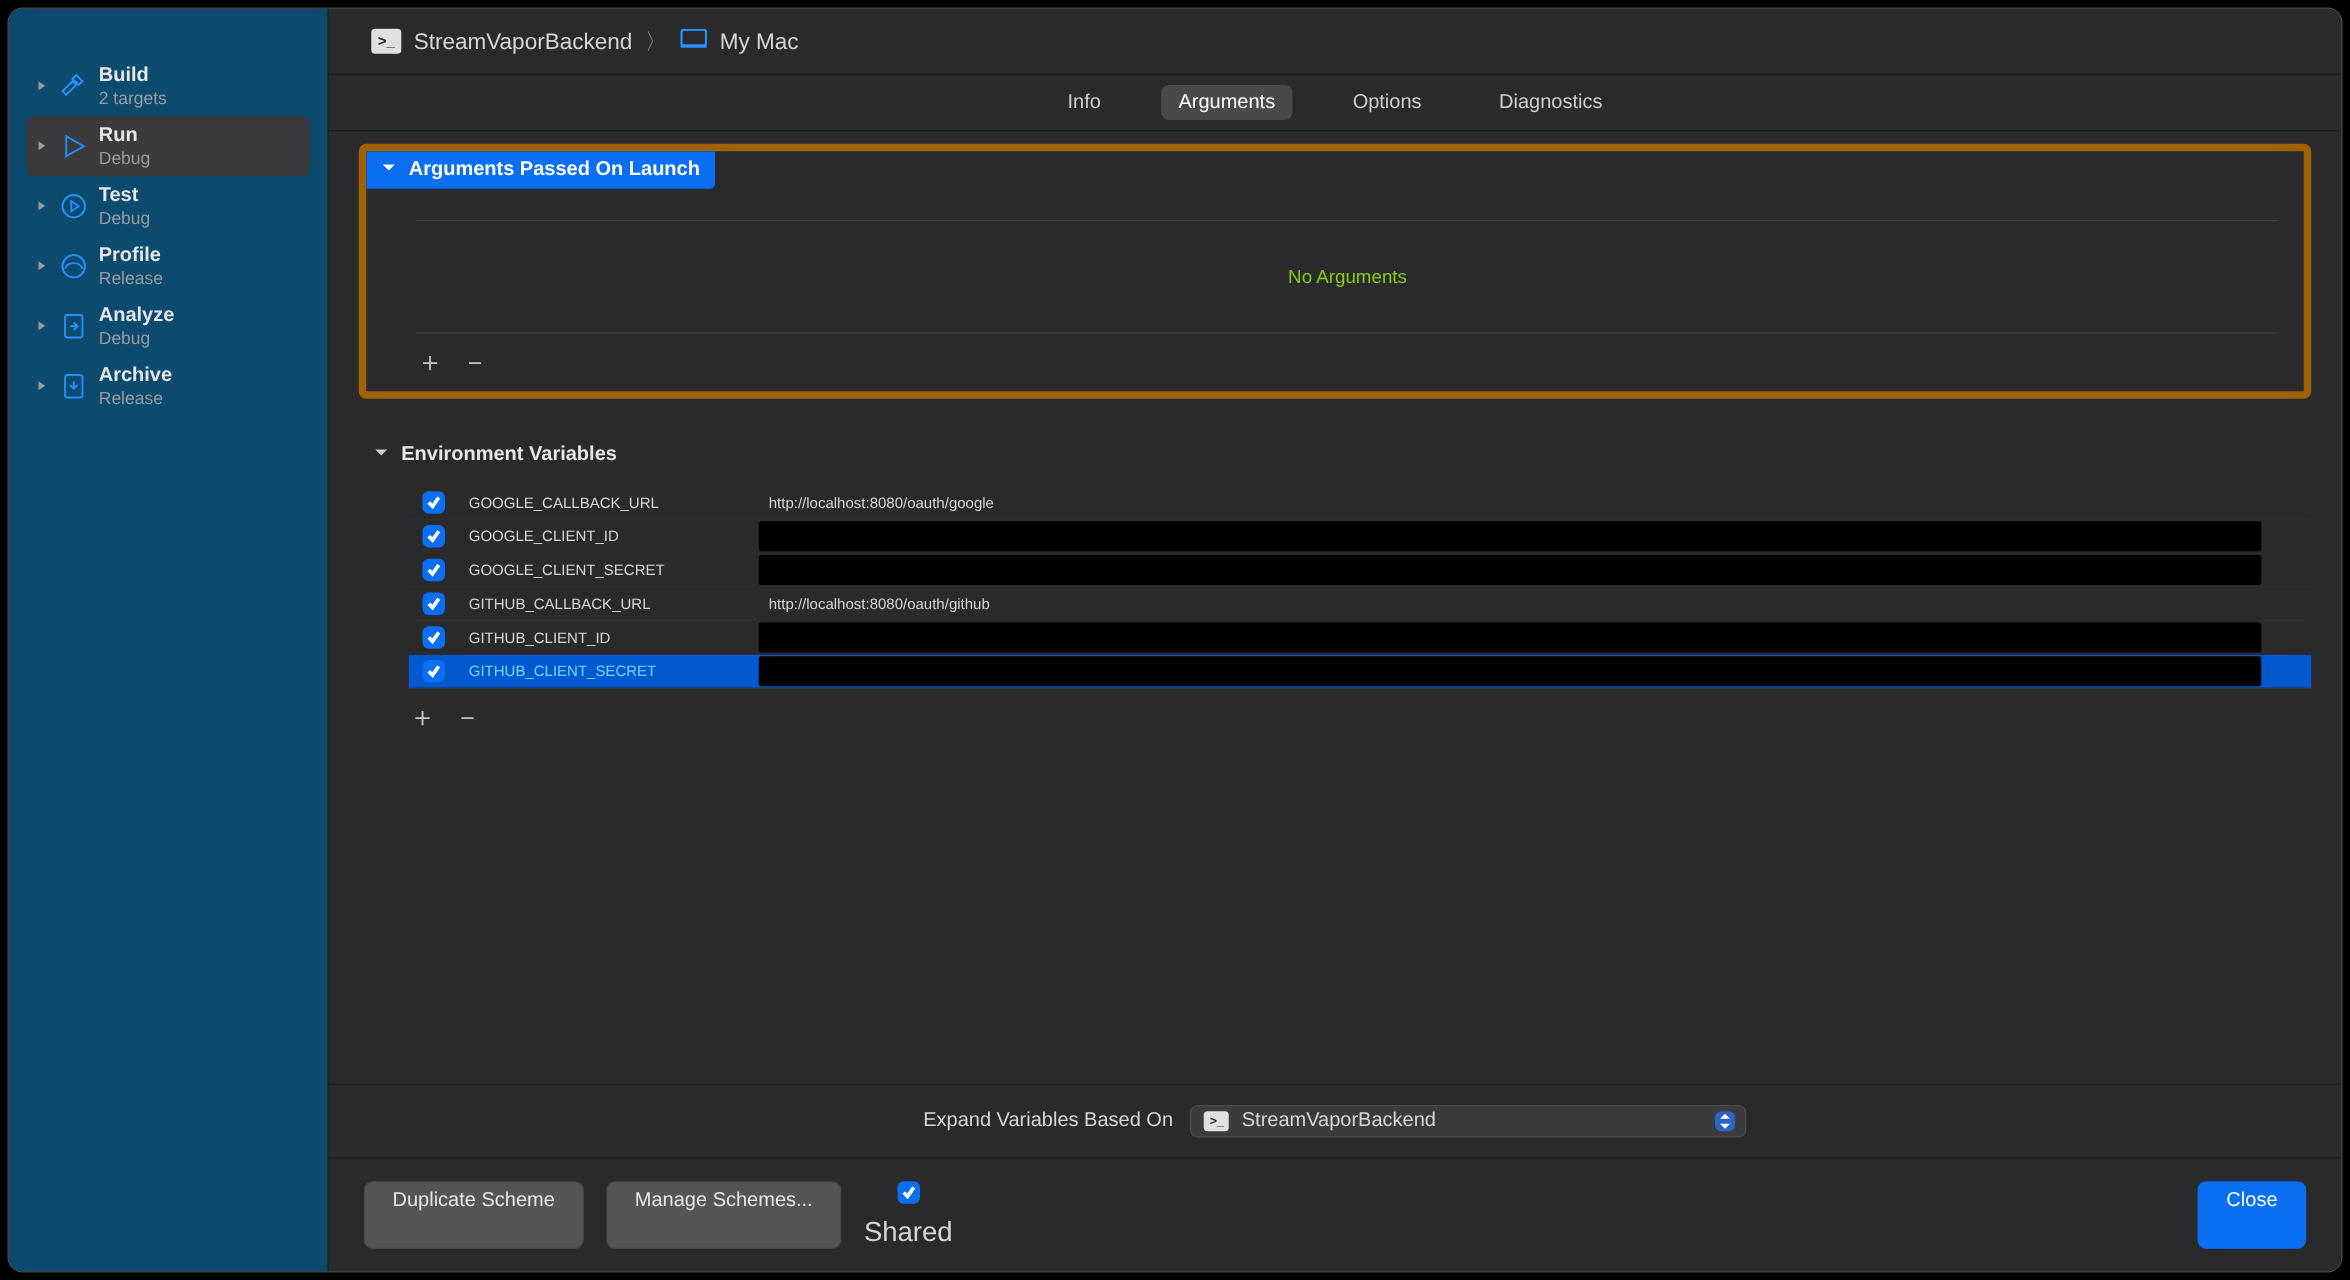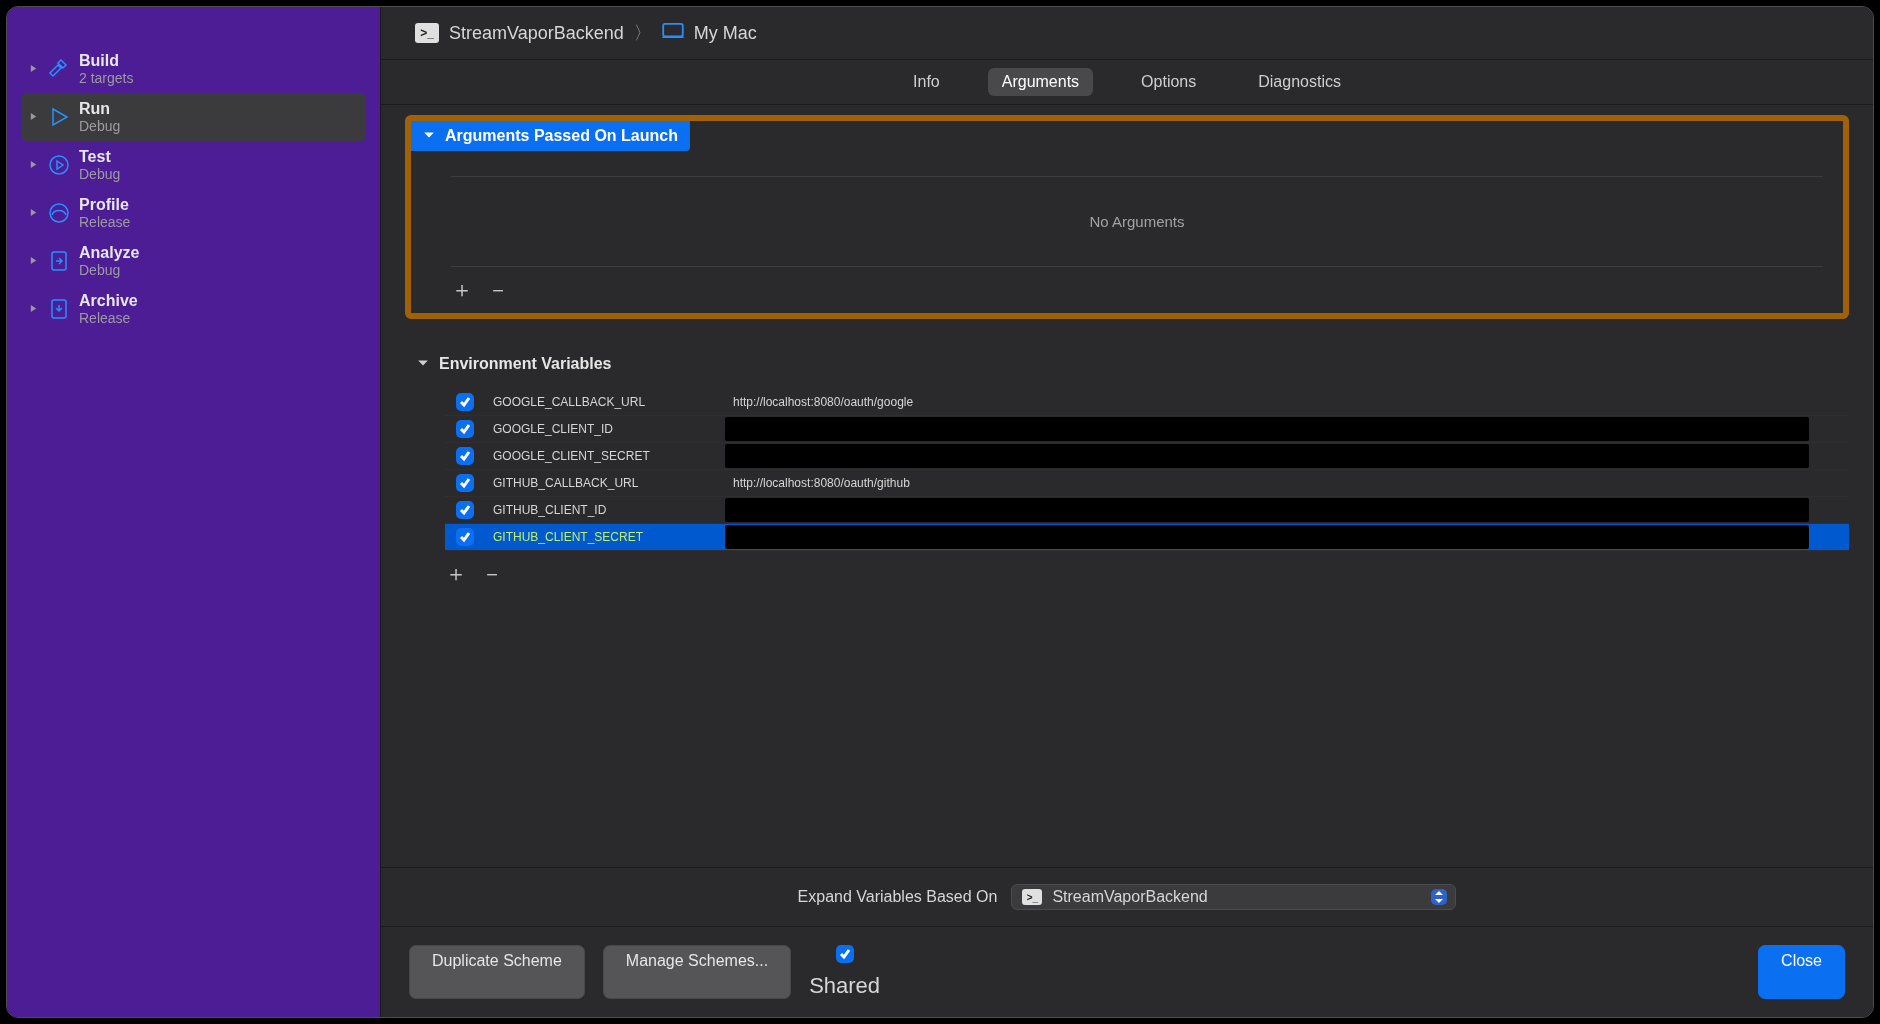--- a/index.html
+++ b/index.html
@@ -15,22 +15,22 @@
       position: absolute;
       top: 6px; left: 6px; right: 6px; bottom: 6px;
       background: #2a2a2c;
       border: 1px solid #4c4c4e;
       border-radius: 12px;
       display: flex;
       overflow: hidden;
     }
     
     .sidebar {
-      width: 374px;
-      background: #4c1d95;
+      width: 256px;
+      background: #0c4a6e;
       padding: 38px 14px 10px 14px;
       border-right: 1px solid #1a1a1b;
     }
     .scheme-row {
       display: flex;
       align-items: center;
       gap: 6px;
       border-radius: 6px;
       padding: 6px 6px;
     }
@@ -89,21 +89,21 @@
       color:#fff; font-weight:700; font-size:16px;
       padding:6px 12px;
       width:max-content;
       border-bottom-right-radius:4px;
     }
     .section-header.plain{ background:transparent; color:#e6e6e6;justify-content:center;}
     .sec-chevron svg{width:12px;height:12px;fill:#fff;}
     .section-header.plain .sec-chevron svg{fill:#cfcfd2;}
     .args-body{ padding:8px 20px 8px 40px;}
     .args-empty-top{height:18px;border-bottom:1px solid #3d3d3f;}
-    .args-empty-mid{height:90px;display:flex;align-items:center;justify-content:center;color:#a3a3a3;border-bottom:1px solid #3d3d3f;}
+    .args-empty-mid{height:90px;display:flex;align-items:center;justify-content:center;color:#84cc16;border-bottom:1px solid #3d3d3f;}
     .args-controls{display:flex;gap:14px;padding-top:8px;font-size:22px;color:#c5c5c8;}
     .plusminus{width:22px;text-align:center;cursor:default;}
     
     .env-section{margin-top:30px;}
     .env-table{ margin:10px 0 0 40px;}
     .env-head{
       display:grid;
       grid-template-columns:40px 240px 1fr 40px;
       border-top:1px solid #3d3d3f;
       border-bottom:1px solid #3d3d3f;
@@ -115,21 +115,21 @@
     .hdr-sort svg{width:12px;height:12px;fill:#cfcfd2;}
     .env-row{
       display:grid;
       grid-template-columns:40px 240px 1fr 40px;
       align-items:center;
       border-bottom:1px solid #2f2f31;
       font-size:12px;
     }
     .env-row > div{padding:4px 8px;}
     .env-row .val.redacted{ background:#000; border-radius:2px; height:24px;}
-    .env-row.selected{ background:#0159d0; color:#bef264;}
+    .env-row.selected{ background:#0159d0; color:#7dd3fc;}
     .env-row.selected .val.redacted{background:#000;}
     .chk{
       display:flex;align-items:center;justify-content:center;
     }
     .chkbox{
       width:18px;height:18px;border-radius:5px;
       background:#0a6ff1;display:flex;align-items:center;justify-content:center;
     }
     .chkbox svg{width:12px;height:12px;stroke:#fff;stroke-width:3;fill:none;}
     .env-controls{display:flex;gap:14px;font-size:22px;color:#c5c5c8;padding:8px 0 20px 0;}

